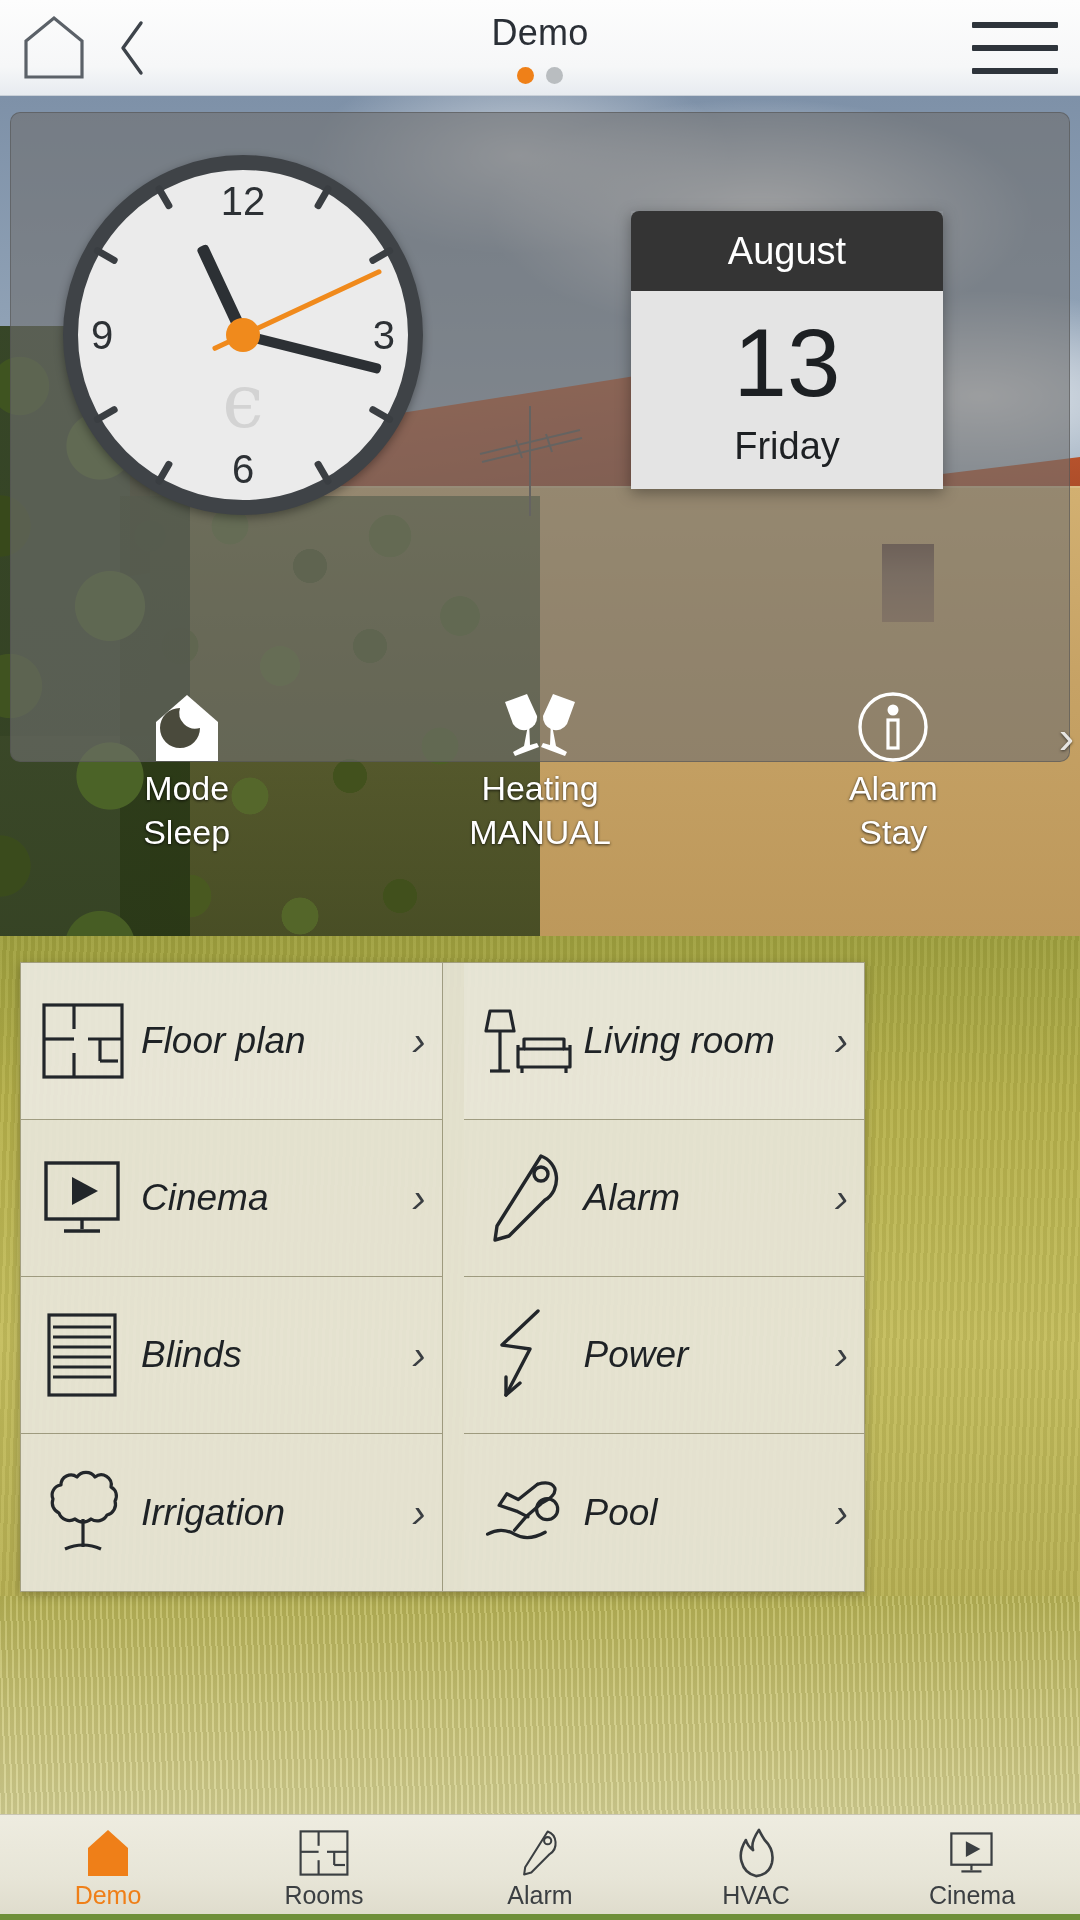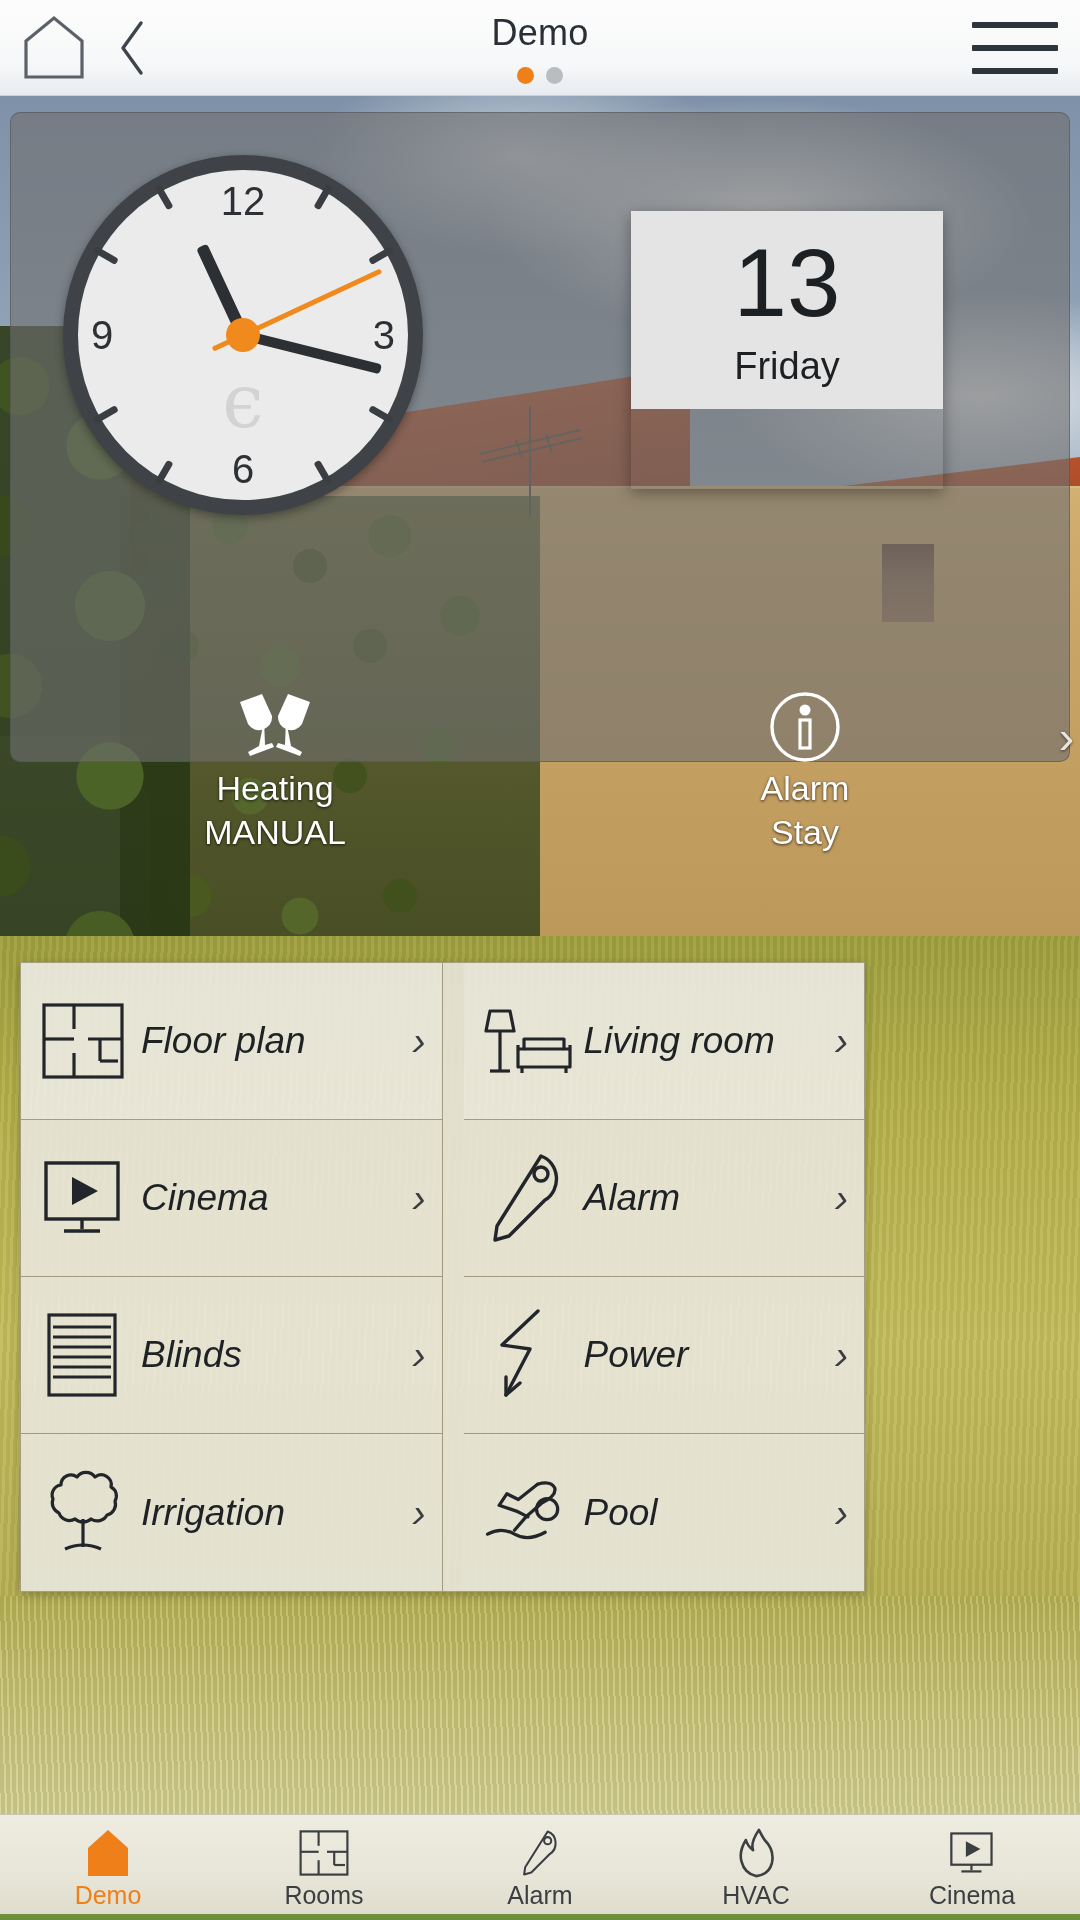--- a/index.html
+++ b/index.html
@@ -350,29 +350,40 @@
       <span class="num num-6">6</span>
       <span class="num num-9">9</span>
       <span class="clock-logo">є</span>
       <div class="hand hand-hour" style="transform:rotate(335deg)"></div>
       <div class="hand hand-min" style="transform:rotate(104deg)"></div>
       <div class="hand hand-sec" style="transform:rotate(65deg)"></div>
       <div class="clock-pin"></div>
     </div>
 
     <div class="calendar">
+      <div class="cal-month">August</div>
       <div class="cal-body">
         <div class="cal-day">13</div>
         <div class="cal-weekday">Friday</div>
       </div>
     </div>
   </div>
 
   <div class="status-row">
 
+    <div class="status-item">
+      <div class="status-icon">
+        <svg width="74" height="72" viewBox="0 0 74 72">
+          <path d="M6 30 L37 3 L68 30 L68 69 L6 69 Z" fill="#ffffff"></path>
+          <path d="M50 36 A20 20 0 1 1 30 16 A16 16 0 0 0 50 36 Z" fill="#4a4a3c"></path>
+        </svg>
+      </div>
+      <div class="status-label">Mode</div>
+      <div class="status-value">Sleep</div>
+    </div>
 
     <div class="status-item">
       <div class="status-icon">
         <svg width="86" height="74" viewBox="0 0 86 74">
           <g fill="#ffffff">
             <path d="M30 4 L8 12 L16 34 A13 13 0 0 0 40 26 Z"></path>
             <path d="M32 30 L27 56 L16 62 L18 66 L42 57 L40 53 L33 55 Z"></path>
             <path d="M56 4 L78 12 L70 34 A13 13 0 0 1 46 26 Z"></path>
             <path d="M54 30 L59 56 L70 62 L68 66 L44 57 L46 53 L53 55 Z"></path>
           </g>

